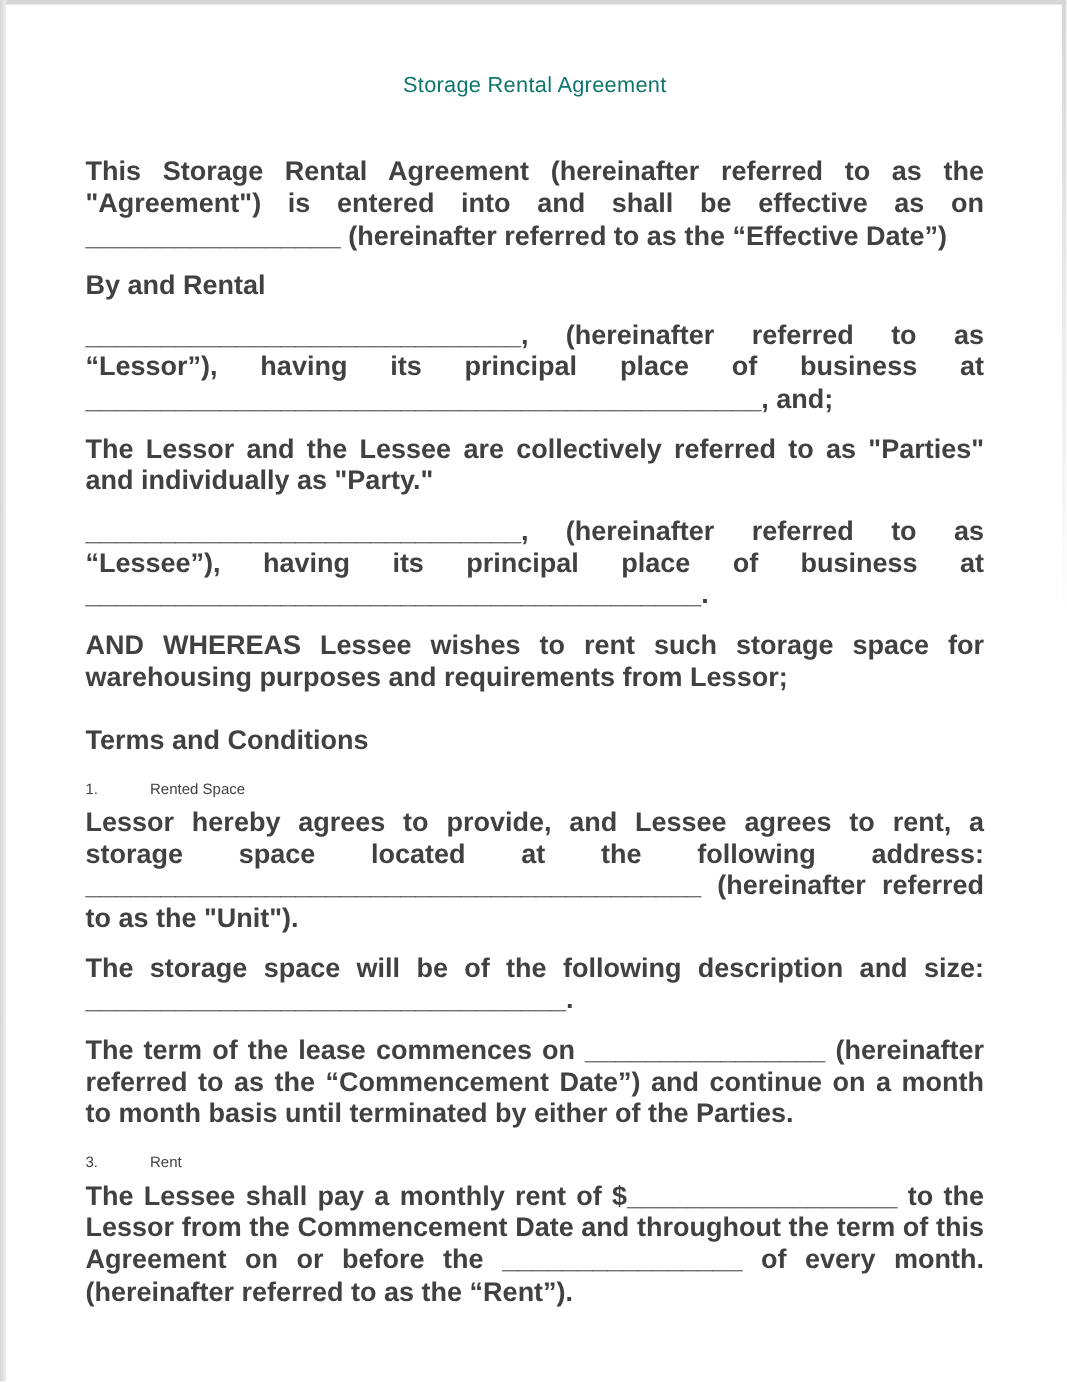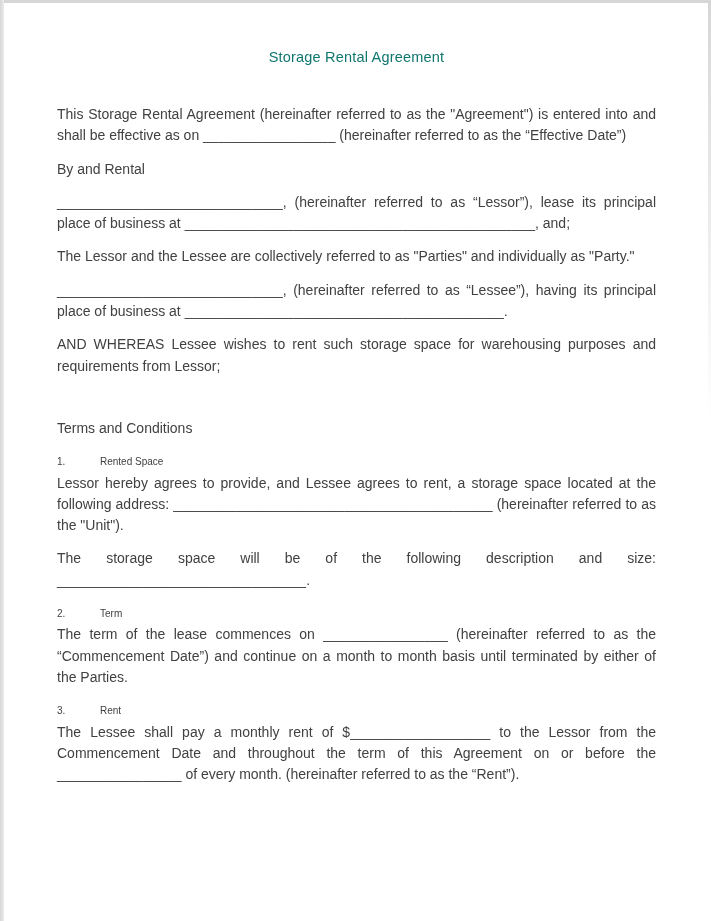--- a/index.html
+++ b/index.html
@@ -39,27 +39,28 @@
   .doc-title {
     font-size: 14.5px;
     font-weight: 400;
     color: #0f766e;
     text-align: center;
     margin: 0 0 36px 0;
     line-height: 22px;
     letter-spacing: 0.2px;
   }
   .para {
-    font-size: 14px;
+    font-size: 18px;
     line-height: 21.3px;
     text-align: justify;
     margin: 12px 0;
+    font-weight: bold;
   }
   .terms-heading {
-    margin-top: 41px;
+    margin-top: 21px;
     text-align: left;
   }
   .section {
     margin: 12px 0;
   }
   .section-heading {
     font-size: 10px;
     line-height: 21.3px;
   }
   .sec-num {
@@ -78,21 +79,21 @@
 <div class="edge-right"></div>
 
 <div class="page">
 
   <h1 class="doc-title">Storage Rental Agreement</h1>
 
   <p class="para">This Storage Rental Agreement (hereinafter referred to as the "Agreement") is entered into and shall be effective as on _________________ (hereinafter referred to as the “Effective Date”)</p>
 
   <p class="para">By and Rental</p>
 
-  <p class="para">_____________________________, (hereinafter referred to as “Lessor”), lease its principal place of business at _____________________________________________, and;</p>
+  <p class="para">_____________________________, (hereinafter referred to as “Lessor”), having its principal place of business at _____________________________________________, and;</p>
 
   <p class="para">The Lessor and the Lessee are collectively referred to as "Parties" and individually as "Party."</p>
 
   <p class="para">_____________________________, (hereinafter referred to as “Lessee”), having its principal place of business at _________________________________________.</p>
 
 
   <p class="para">AND WHEREAS Lessee wishes to rent such storage space for warehousing purposes and requirements from Lessor;</p>
 
 
   <p class="para terms-heading">Terms and Conditions</p>
@@ -100,23 +101,20 @@
   <div class="section">
     <div class="section-heading">
       <span class="sec-num">1.</span><span class="sec-title">Rented Space</span>
     </div>
     <p class="para">Lessor hereby agrees to provide, and Lessee agrees to rent, a storage space located at the following address: _________________________________________ (hereinafter referred to as the "Unit").</p>
   </div>
 
   <p class="para">The storage space will be of the following description and size: ________________________________.</p>
 
   <div class="section">
-    <div class="section-heading">
-      <span class="sec-num">2.</span><span class="sec-title">Term</span>
-    </div>
     <p class="para">The term of the lease commences on ________________ (hereinafter referred to as the “Commencement Date”) and continue on a month to month basis until terminated by either of the Parties.</p>
   </div>
 
   <div class="section">
     <div class="section-heading">
       <span class="sec-num">3.</span><span class="sec-title">Rent</span>
     </div>
     <p class="para">The Lessee shall pay a monthly rent of $__________________ to the Lessor from the Commencement Date and throughout the term of this Agreement on or before the ________________ of every month. (hereinafter referred to as the “Rent”).</p>
   </div>
 

